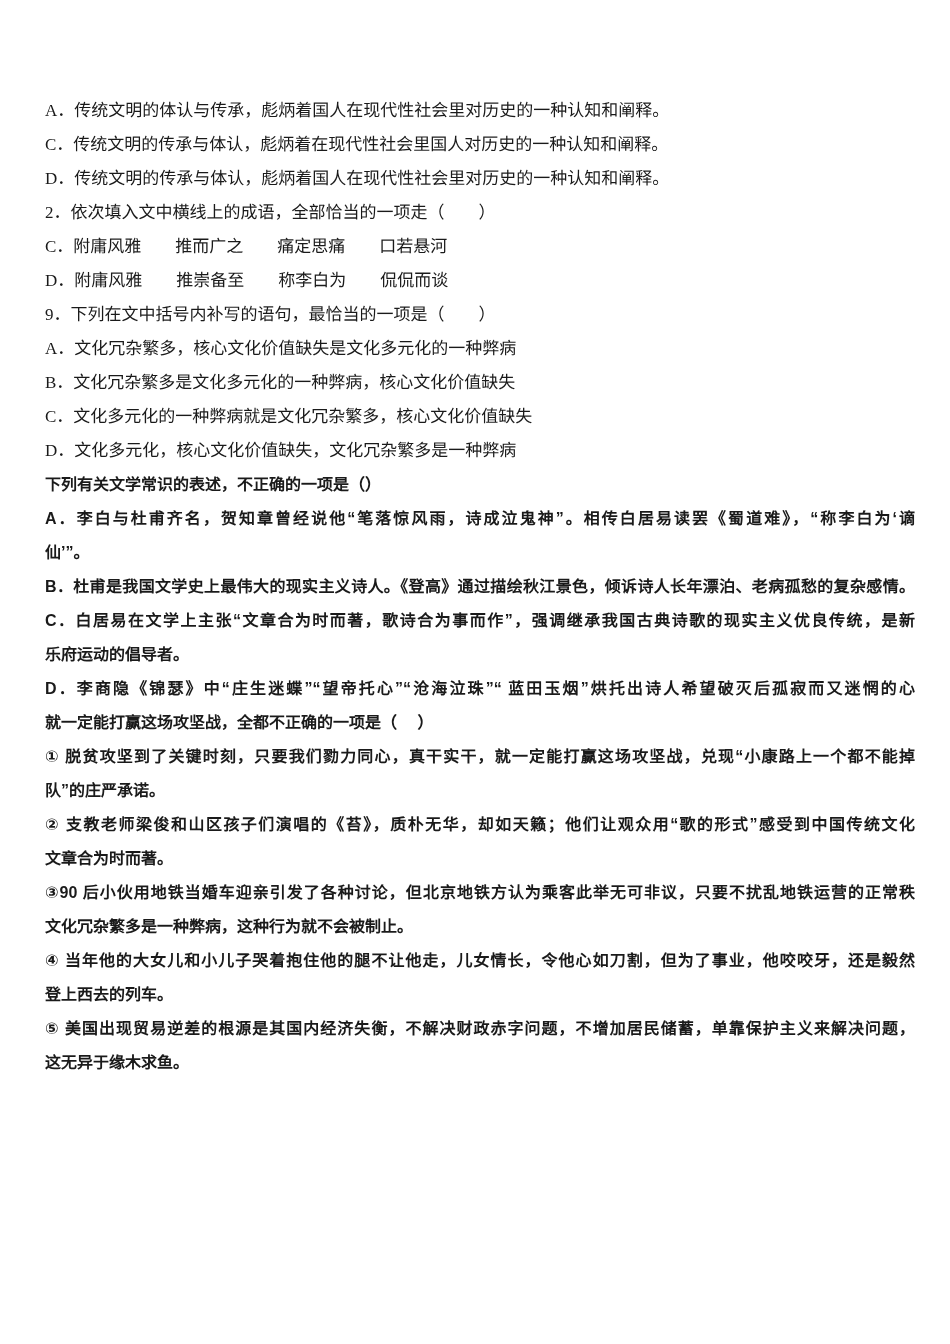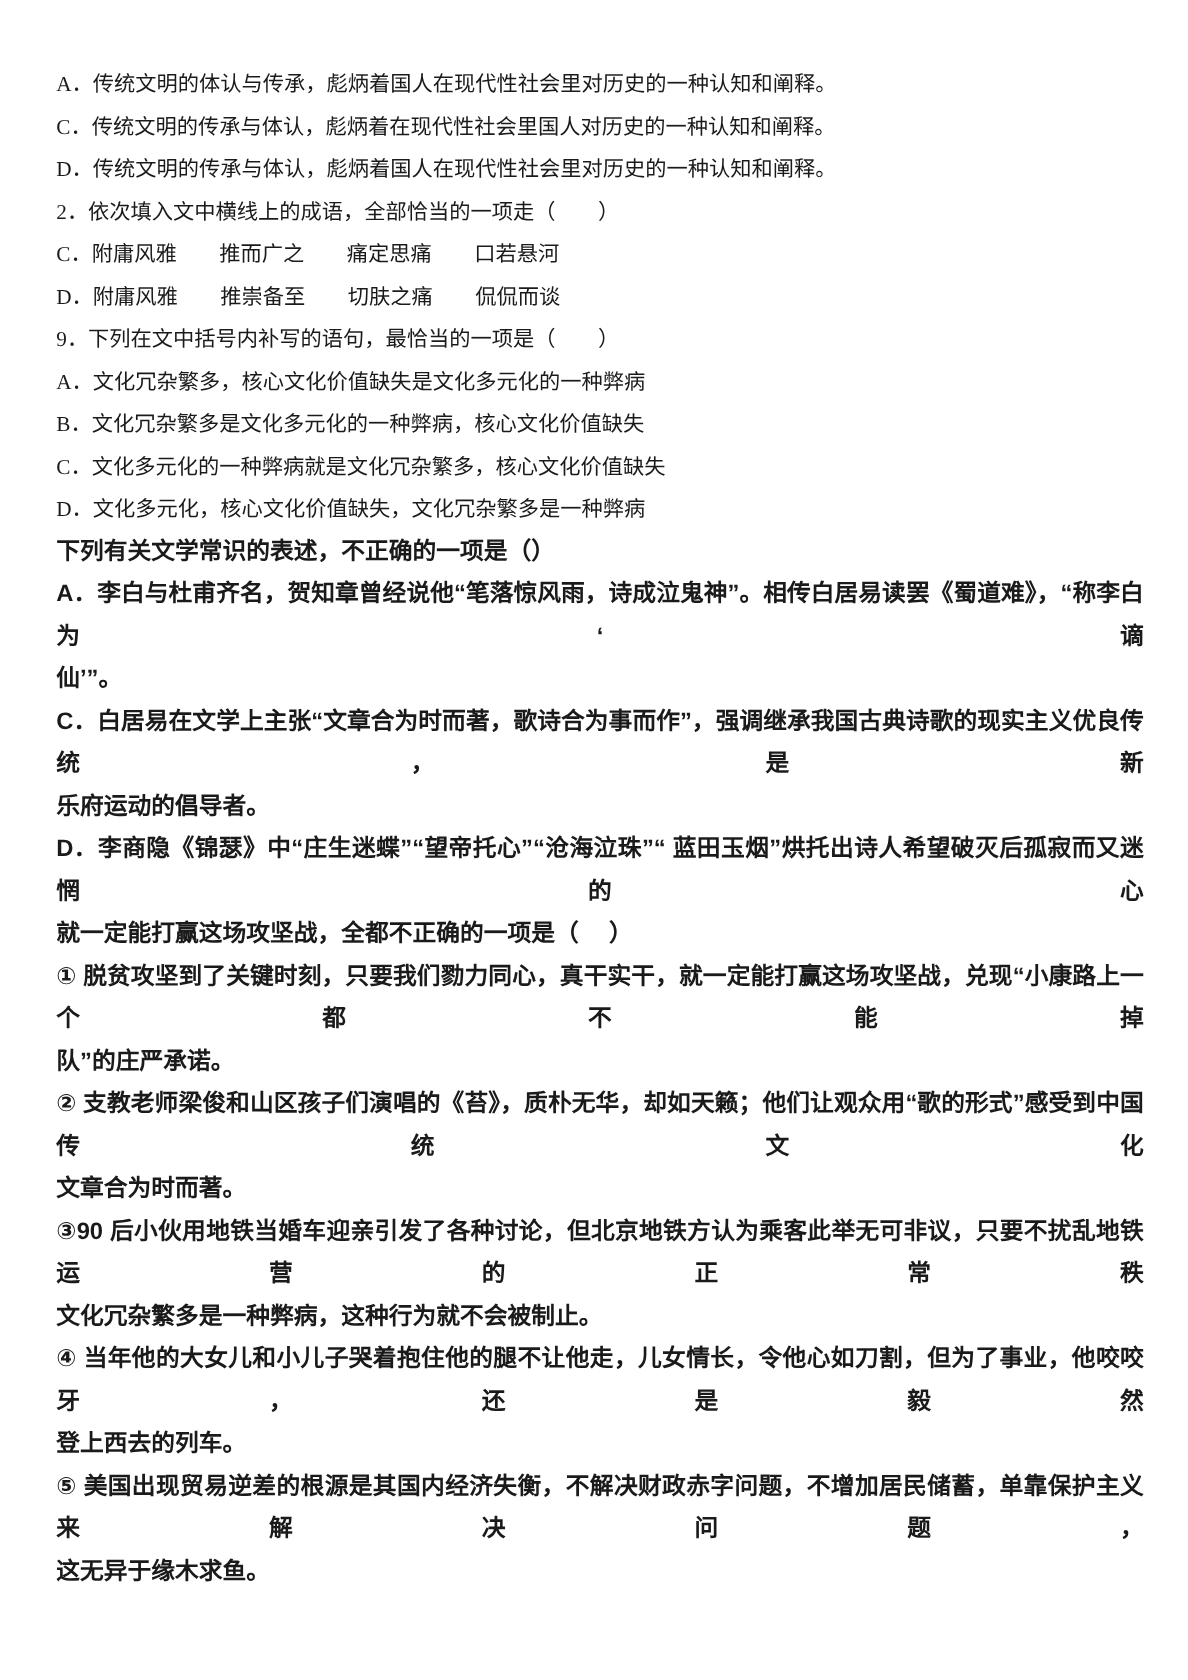--- a/index.html
+++ b/index.html
@@ -10,69 +10,70 @@
   .page {
     position: relative;
     width: 950px;
     height: 1344px;
     background: #ffffff;
     color: #1a1a1a;
     overflow: hidden;
     margin: 0 auto;
   }
   .content {
-    padding: 51px 35px 0 45px; 
+    padding: 94px 35px 0 45px; 
   }
   .ln {
     margin: 0;
     line-height: 34px;
     text-align: justify;
     color: #1a1a1a;
     white-space: pre-wrap;
   }
   
   .song {
     font-family: "Liberation Serif", "DejaVu Serif", serif;
     font-size: 17px;
     font-weight: normal;
   }
   
   .hei {
     font-family: "Liberation Sans", "DejaVu Sans", sans-serif;
-    font-size: 19px;
+    font-size: 16px;
     font-weight: bold;
   }
   
   .fill {
     text-align-last: justify;
   }
 </style>
 </head>
 <body>
 
 <div class="page">
   <div class="content">
 
     <p class="ln song">A．传统文明的体认与传承，彪炳着国人在现代性社会里对历史的一种认知和阐释。</p>
     <p class="ln song">C．传统文明的传承与体认，彪炳着在现代性社会里国人对历史的一种认知和阐释。</p>
     <p class="ln song">D．传统文明的传承与体认，彪炳着国人在现代性社会里对历史的一种认知和阐释。</p>
 
     <p class="ln song">2．依次填入文中横线上的成语，全部恰当的一项走（　　）</p>
     <p class="ln song">C．附庸风雅　　推而广之　　痛定思痛　　口若悬河</p>
-    <p class="ln song">D．附庸风雅　　推崇备至　　切肤之痛　　侃侃而谈</p>
+    <p class="ln song">D．附庸风雅　　推崇备至　　称李白为　　侃侃而谈</p>
 
     <p class="ln song">9．下列在文中括号内补写的语句，最恰当的一项是（　　）</p>
     <p class="ln song">A．文化冗杂繁多，核心文化价值缺失是文化多元化的一种弊病</p>
     <p class="ln song">B．文化冗杂繁多是文化多元化的一种弊病，核心文化价值缺失</p>
     <p class="ln song">C．文化多元化的一种弊病就是文化冗杂繁多，核心文化价值缺失</p>
     <p class="ln song">D．文化多元化，核心文化价值缺失，文化冗杂繁多是一种弊病</p>
 
     <p class="ln hei">下列有关文学常识的表述，不正确的一项是（）</p>
     <p class="ln hei fill">A．李白与杜甫齐名，贺知章曾经说他“笔落惊风雨，诗成泣鬼神”。相传白居易读罢《蜀道难》，“称李白为‘谪</p>
     <p class="ln hei">仙’”。</p>
+    <p class="ln hei fill">B．杜甫是我国文学史上最伟大的现实主义诗人。《登高》通过描绘秋江景色，倾诉诗人长年漂泊、老病孤愁的复杂感情。</p>
     <p class="ln hei fill">C．白居易在文学上主张“文章合为时而著，歌诗合为事而作”，强调继承我国古典诗歌的现实主义优良传统，是新</p>
     <p class="ln hei">乐府运动的倡导者。</p>
     <p class="ln hei fill">D．李商隐《锦瑟》中“庄生迷蝶”“望帝托心”“沧海泣珠”“ 蓝田玉烟”烘托出诗人希望破灭后孤寂而又迷惘的心</p>
 
     <p class="ln hei">就一定能打赢这场攻坚战，全都不正确的一项是（　 ）</p>
     <p class="ln hei fill">① 脱贫攻坚到了关键时刻，只要我们勠力同心，真干实干，就一定能打赢这场攻坚战，兑现“小康路上一个都不能掉</p>
     <p class="ln hei">队”的庄严承诺。</p>
     <p class="ln hei fill">② 支教老师梁俊和山区孩子们演唱的《苔》，质朴无华，却如天籁；他们让观众用“歌的形式”感受到中国传统文化</p>
     <p class="ln hei">文章合为时而著。</p>
     <p class="ln hei fill">③90 后小伙用地铁当婚车迎亲引发了各种讨论，但北京地铁方认为乘客此举无可非议，只要不扰乱地铁运营的正常秩</p>

